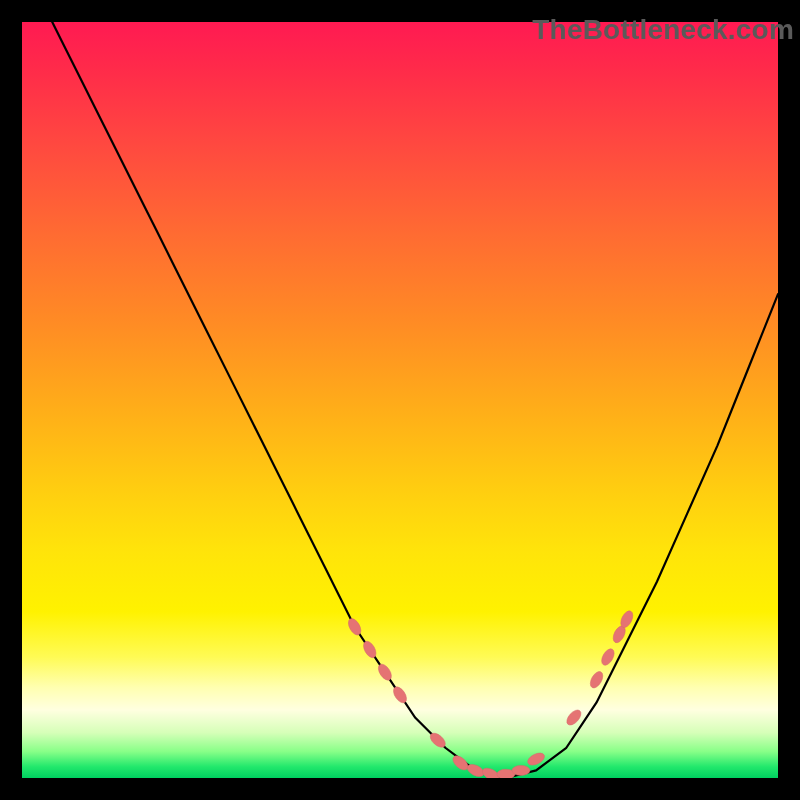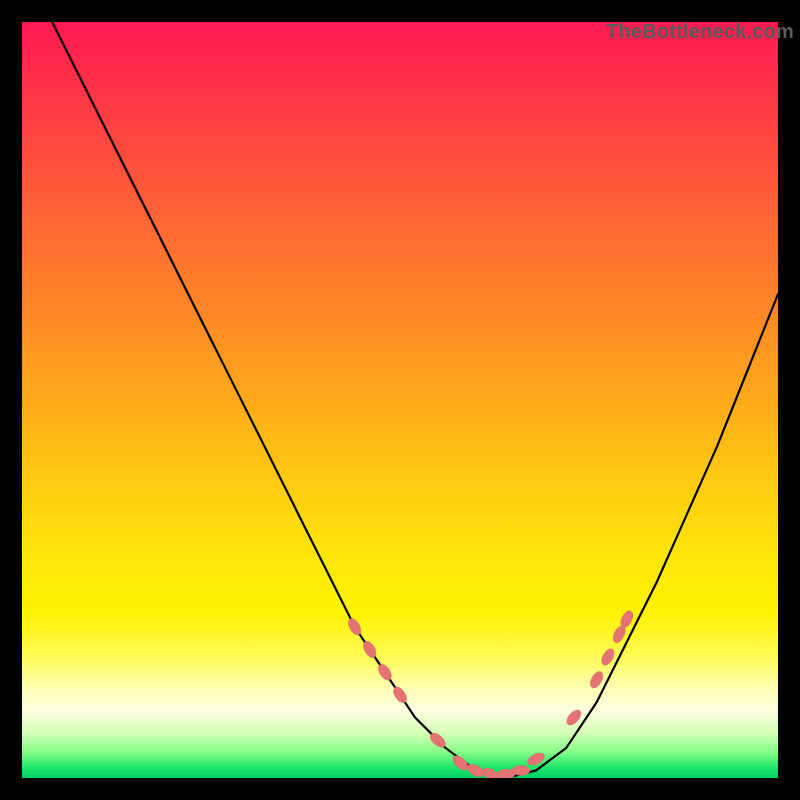--- a/index.html
+++ b/index.html
@@ -54,24 +54,24 @@
   }
   .curve-svg {
     position: absolute;
     left: 0;
     top: 0;
     width: 756px;
     height: 756px;
   }
   .watermark {
     position: absolute;
-    top: 20px;
+    top: 14px;
     right: 6px;
     color: #5a5a5a;
-    font-size: 20px;
+    font-size: 28px;
     font-weight: 600;
     letter-spacing: 0.2px;
     user-select: none;
   }
 </style>
 </head>
 <body>
 
 <div class="frame">
   <div class="plot-area">

